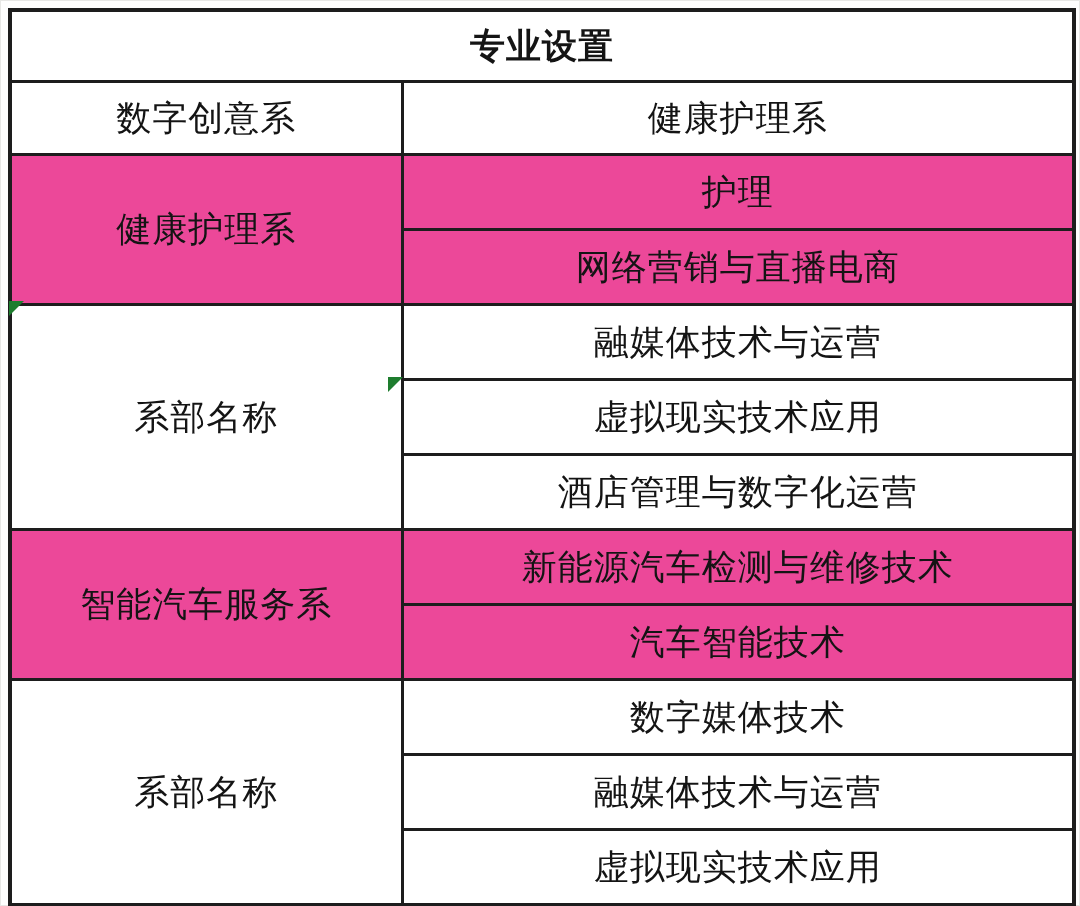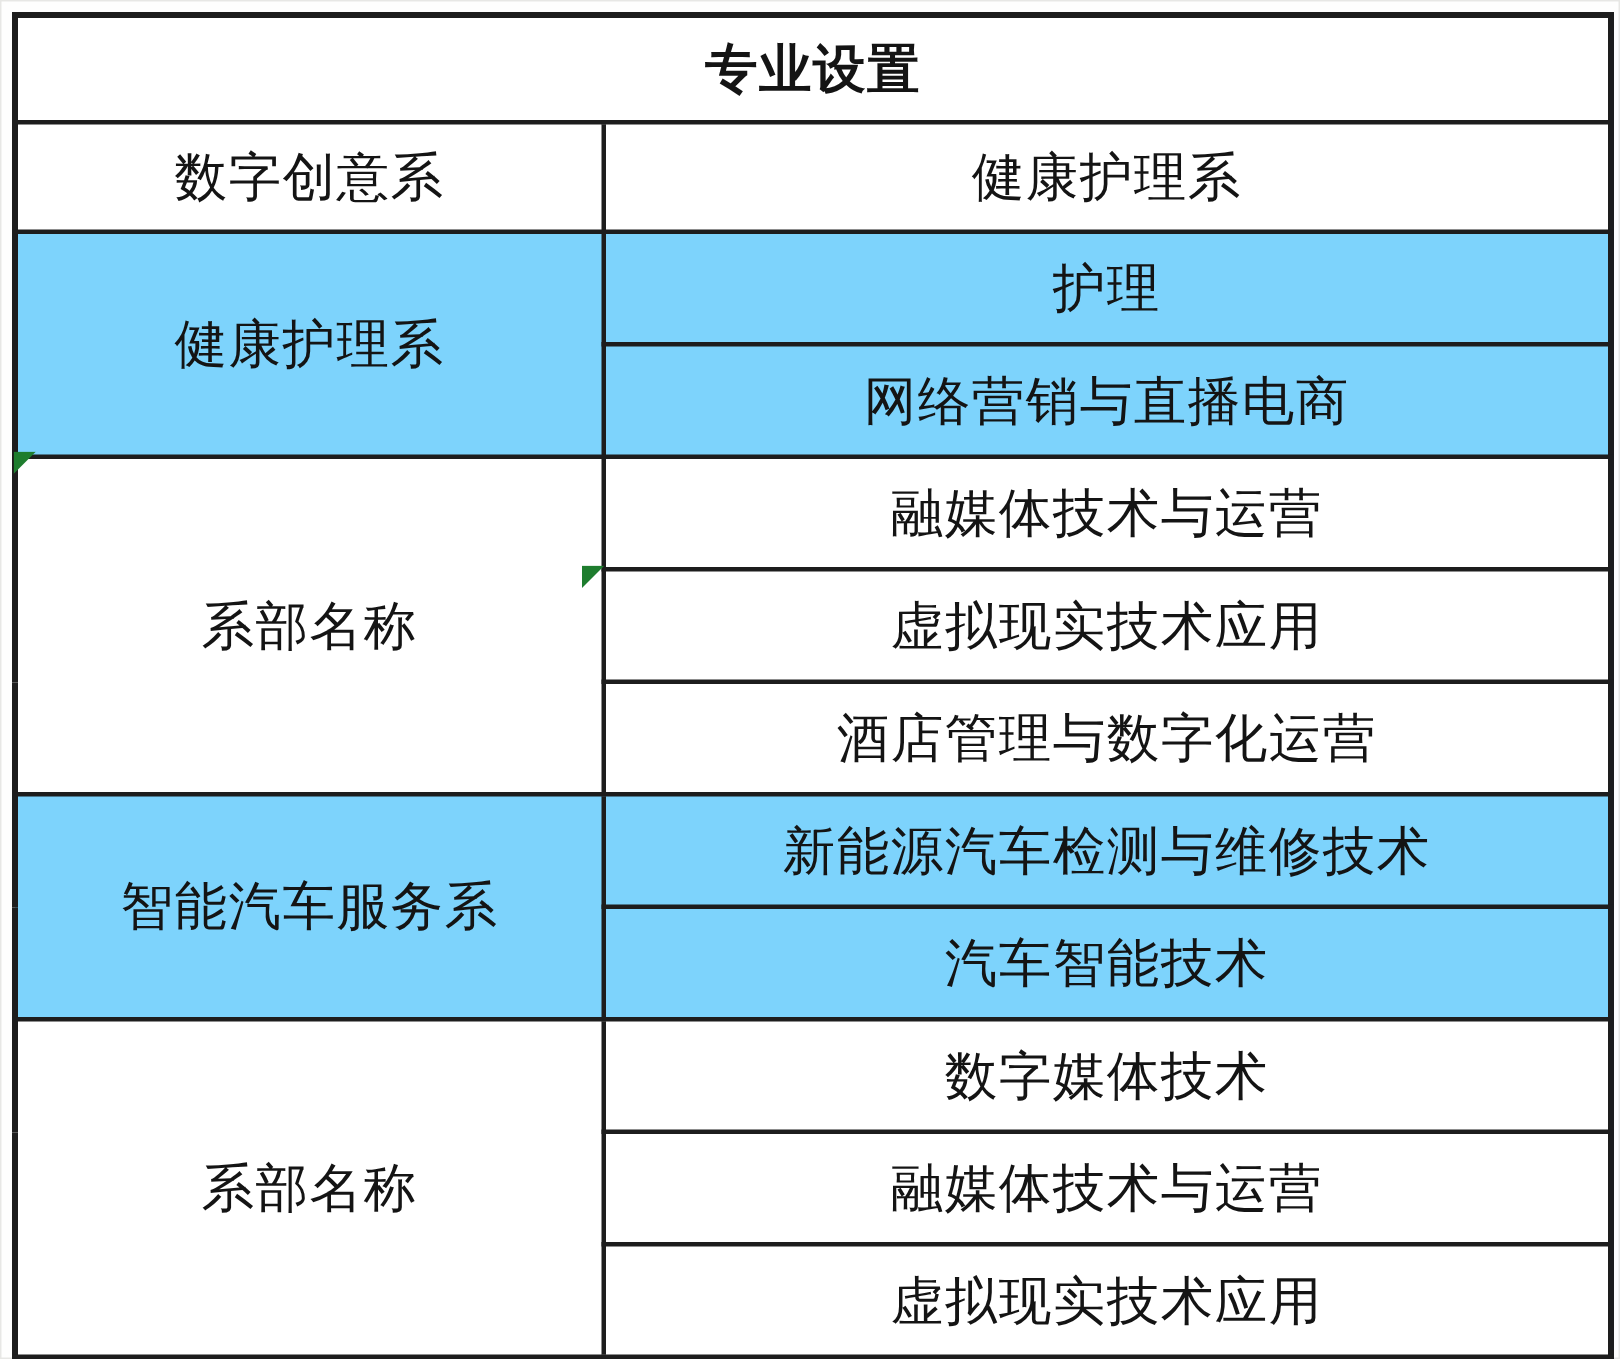--- a/index.html
+++ b/index.html
@@ -42,21 +42,21 @@
   table.majors { border: 4px solid #1d1d1d; }
   td.title-cell {
     font-size: 45px;
     font-weight: 700;
     letter-spacing: 2px;
     height: 68px;
   }
   tr.hdr td { height: 70px; }
   tr.datarow td { height: 72px; }
   tr.green td, td.green {
-    background: #7dd3fc;
+    background: #ec4899;
   }
   
   .tri {
     position: absolute;
     width: 15px;
     height: 15px;
     background: #1e7d2e;
     clip-path: polygon(0 0, 100% 0, 0 100%);
   }
   .tri-1 { left: 9px;  top: 301px; }

